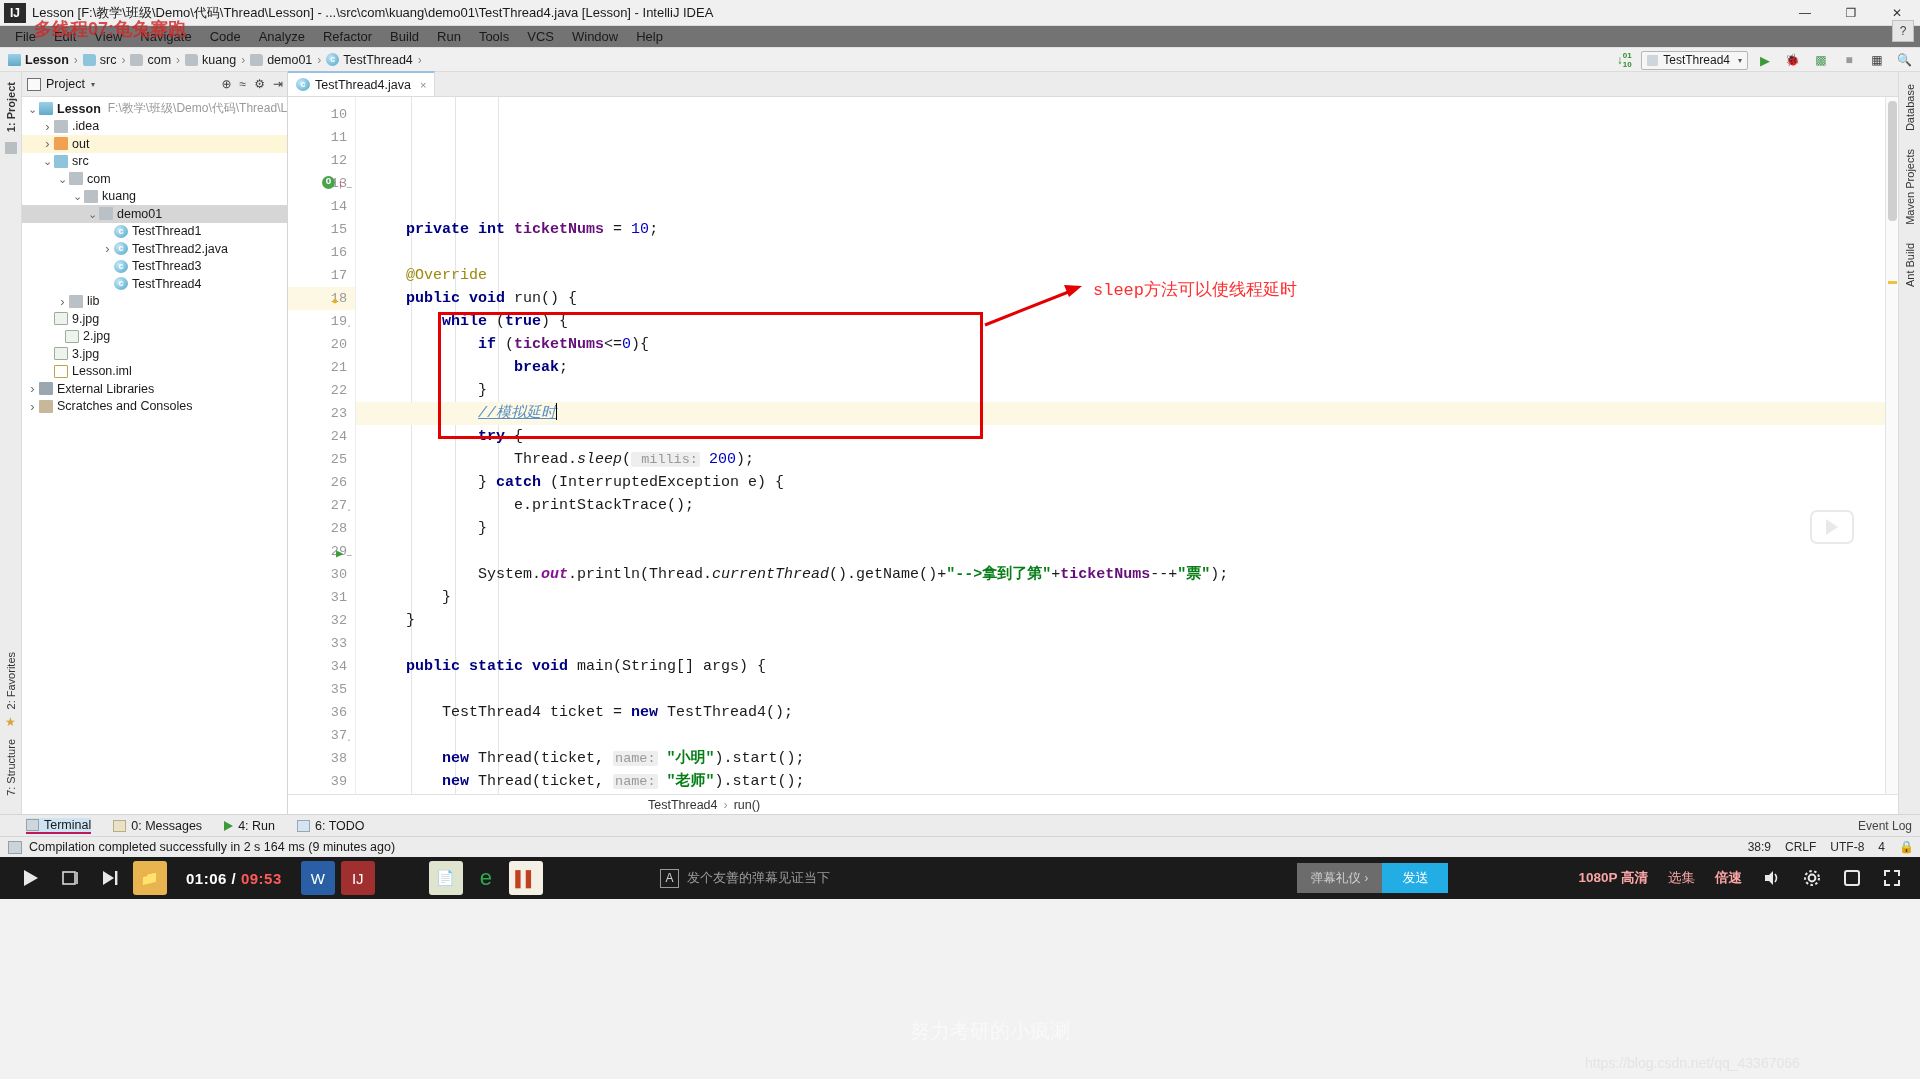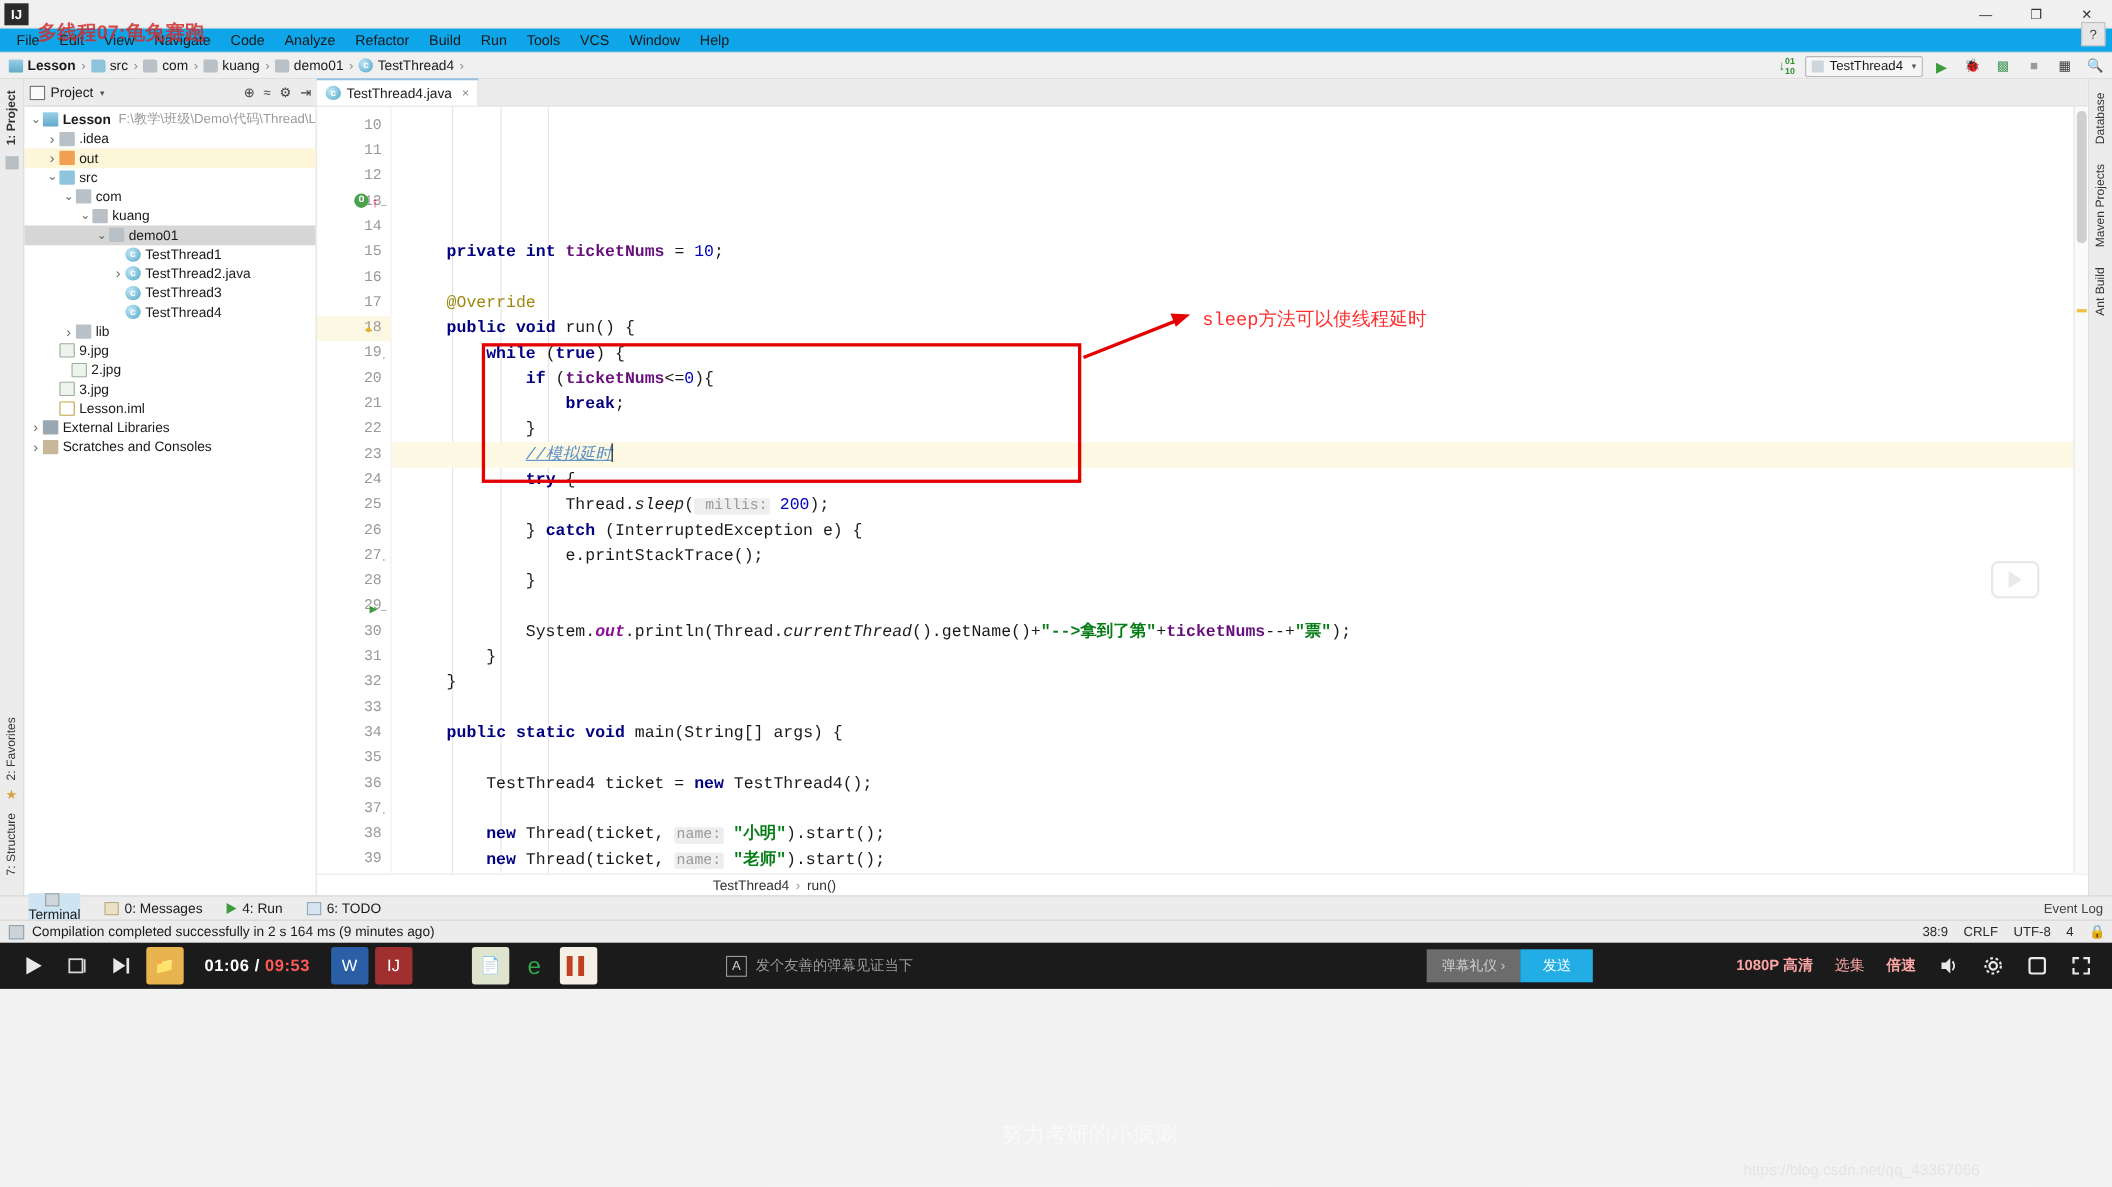--- a/index.html
+++ b/index.html
@@ -19,21 +19,21 @@
   .tb-logo{
     width:22px;height:20px;margin:0 6px 0 4px;background:#2b2b2b;color:#fff;
     display:flex;align-items:center;justify-content:center;font-size:12px;font-weight:bold;
   }
   .tb-title{font-size:13px;color:#1a1a1a;white-space:nowrap;}
   .win-btns{position:absolute;right:0;top:0;height:26px;display:flex;}
   .win-btn{width:46px;height:26px;display:flex;align-items:center;justify-content:center;font-size:12px;color:#333;}
 
   
   .menubar{
-    height:22px;background:#0ea5e9;display:flex;align-items:center;
+    height:22px;background:#737373;display:flex;align-items:center;
     padding-left:6px;border-bottom:1px solid #e2e2e2;position:relative;
   }
   .menu-item{padding:0 9px;font-size:13px;color:#1a1a1a;line-height:22px;cursor:default;}
   .help-badge{
     position:absolute;right:6px;top:-6px;width:22px;height:22px;background:#e6e6e6;
     border:1px solid #c0c0c0;display:flex;align-items:center;justify-content:center;
     font-size:12px;color:#444;
   }
 
   
@@ -189,21 +189,21 @@
     height:22px;background:#ececec;border-top:1px solid #d5d5d5;display:flex;align-items:center;
     padding-left:26px;font-size:12.5px;position:relative;
   }
   .twitem{display:flex;align-items:center;margin-right:22px;color:#1a1a1a;}
   .twitem .ti{width:13px;height:12px;margin-right:5px;}
   .ti.term{background:#cfd6db;border:1px solid #97a2aa;}
   .ti.msg{background:#e9e2c5;border:1px solid #b9ad86;}
   .ti.todo{background:#d7e3ef;border:1px solid #91a9bf;}
   .ti.play{width:0;height:0;border-left:9px solid #3c9a3c;border-top:5px solid transparent;border-bottom:5px solid transparent;background:none;}
   .twright{position:absolute;right:8px;display:flex;align-items:center;gap:10px;color:#444;font-size:12px;}
-  .twsel{border-bottom:2px solid #6d28d9;background:#cfe4f2;flex-direction:column;}
+  .twsel{border-bottom:2px solid #be185d;background:#cfe4f2;}
 
   
   .statusbar{
     height:21px;background:#ececec;border-top:1px solid #d5d5d5;display:flex;align-items:center;
     padding-left:8px;font-size:12.5px;color:#1a1a1a;position:relative;
   }
   .sb-ico{width:14px;height:13px;background:#ccd4da;border:1px solid #95a0a8;margin-right:7px;}
   .sb-right{position:absolute;right:6px;display:flex;align-items:center;gap:14px;font-size:12px;color:#2a2a2a;}
 
   
@@ -247,20 +247,21 @@
   }
   .ghost-logo i{
     width:0;height:0;border-left:12px solid #e9e9e9;border-top:8px solid transparent;border-bottom:8px solid transparent;
   }
 </style>
 </head>
 <body>
 
 <div class="titlebar">
   <div class="tb-logo">IJ</div>
+  <div class="tb-title">Lesson [F:\教学\班级\Demo\代码\Thread\Lesson] - ...\src\com\kuang\demo01\TestThread4.java [Lesson] - IntelliJ IDEA</div>
   <div class="win-btns">
     <div class="win-btn">—</div>
     <div class="win-btn">❐</div>
     <div class="win-btn close">✕</div>
   </div>
 </div>
 
 <div class="menubar">
   <div class="menu-item">File</div>
   <div class="menu-item">Edit</div>

